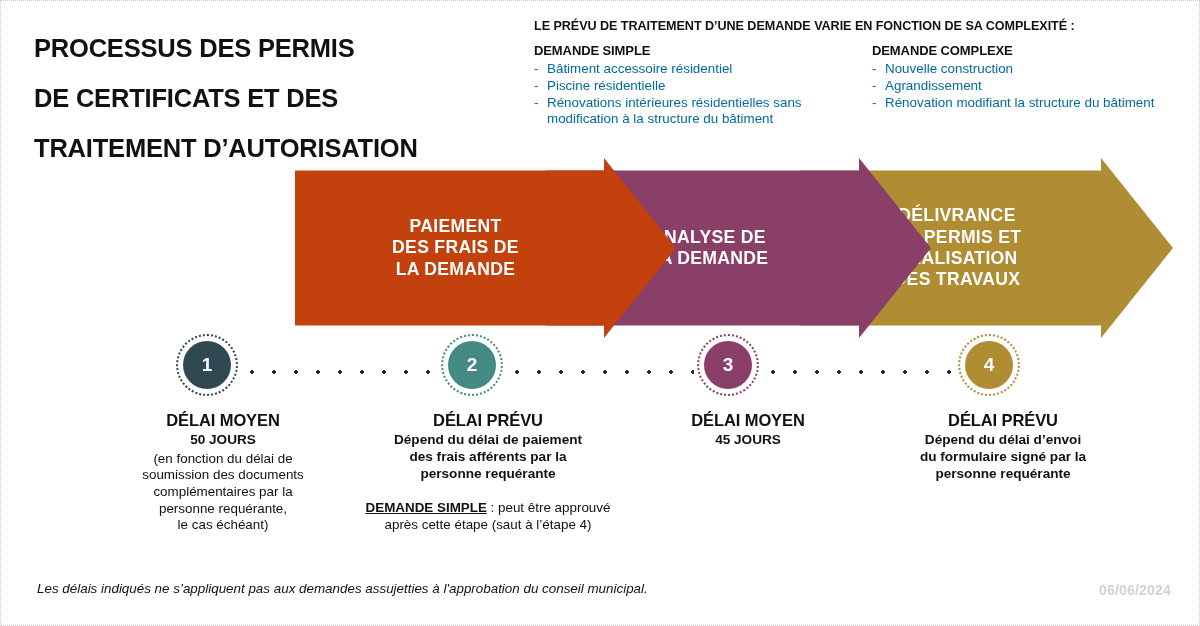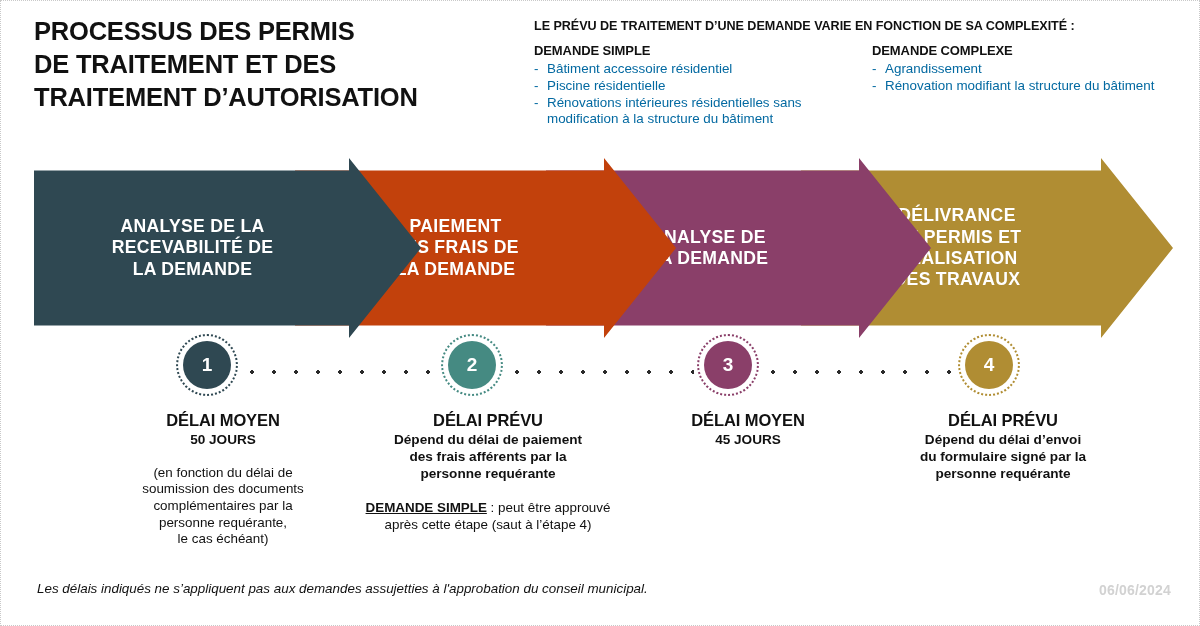--- a/index.html
+++ b/index.html
@@ -18,21 +18,21 @@
     background:#fff;
   }
 
   
   .title{
     position:absolute;left:33px;top:14px;width:480px;
     font-size:25.5px;font-weight:bold;line-height:1.29;
     letter-spacing:-0.2px;
     color:#111;
   }
-  .title .tl{display:block;}
+  .title .tl{display:block;margin-top:17px;}
 
   
   .intro{
     position:absolute;left:533px;top:18px;width:640px;
     font-size:12.6px;font-weight:bold;letter-spacing:-0.05px;
     color:#111;
   }
   .cols{
     position:absolute;top:42px;left:533px;width:660px;
     display:flex;gap:46px;
@@ -80,77 +80,75 @@
     position:absolute;top:-7px;left:-7px;width:62px;height:62px;
     border-radius:50%;border:2px dotted rgba(0,0,0,.55);
     box-sizing:border-box;
   }
 
   
   .notes{position:absolute;left:2px;top:410px;width:1200px;height:160px;}
   .note{position:absolute;top:0;text-align:center;color:#111;}
   .note .n-title{font-size:16.5px;font-weight:bold;letter-spacing:-0.1px;line-height:1.2;}
   .note .n-sub{font-size:13.6px;font-weight:bold;line-height:1.25;margin-top:1px;}
-  .note .n-body{font-size:13.4px;line-height:1.24;margin-top:16px;}
+  .note .n-body{font-size:13.4px;line-height:1.24;margin-top:2px;}
   .note .n-extra{font-size:13.4px;line-height:1.25;margin-top:17px;}
   .note .n-extra .u{font-weight:bold;text-decoration:underline;}
 
   
   .foot-note{
     position:absolute;left:36px;top:580px;
     font-size:13.4px;font-style:italic;color:#111;
   }
   .foot-date{
     position:absolute;right:28px;top:581px;
     font-size:14px;font-weight:bold;color:#d2d2d2;letter-spacing:0.2px;
   }
 </style>
 </head>
 <body>
 
 <div class="page">
 
   <div class="title">
     <span class="tl">PROCESSUS DES PERMIS</span>
-    <span class="tl">DE TRAITEMENT ET DES</span>
+    <span class="tl">DE CERTIFICATS ET DES</span>
     <span class="tl">TRAITEMENT D’AUTORISATION</span>
   </div>
 
   <div class="intro">LE PRÉVU DE TRAITEMENT D’UNE DEMANDE VARIE EN FONCTION DE SA COMPLEXITÉ :</div>
 
   <div class="cols">
     <div class="col">
       <div class="col-head">DEMANDE SIMPLE</div>
       <ul class="bullets">
         <li>Bâtiment accessoire résidentiel</li>
         <li>Piscine résidentielle</li>
         <li>Rénovations intérieures résidentielles sans modification à la structure du bâtiment</li>
       </ul>
     </div>
     <div class="col">
       <div class="col-head">DEMANDE COMPLEXE</div>
       <ul class="bullets">
+        <li>Nouvelle construction</li>
         <li>Agrandissement</li>
         <li>Rénovation modifiant la structure du bâtiment</li>
       </ul>
     </div>
   </div>
 
   <div class="band">
     <div class="arrow" id="arrow-4" style="left: 800px; width: 372px; height: 180px; top: 0px; background: rgb(176, 141, 51); clip-path: polygon(0% 7%, 80.645% 7%, 80.645% 0%, 100% 50%, 80.645% 100%, 80.645% 93%, 0% 93%); padding-right: 60px;">
       <span class="lbl">DÉLIVRANCE<br>DU PERMIS ET<br>RÉALISATION<br>DES TRAVAUX</span>
     </div>
     <div class="arrow" id="arrow-3" style="left: 545px; width: 385px; height: 180px; top: 0px; background: rgb(138, 63, 105); clip-path: polygon(0% 7%, 81.299% 7%, 81.299% 0%, 100% 50%, 81.299% 100%, 81.299% 93%, 0% 93%); padding-right: 60px;">
       <span class="lbl">ANALYSE DE<br>LA DEMANDE</span>
     </div>
     <div class="arrow" id="arrow-2" style="left: 294px; width: 381px; height: 180px; top: 0px; background: #c2410c; clip-path: polygon(0% 7%, 81.102% 7%, 81.102% 0%, 100% 50%, 81.102% 100%, 81.102% 93%, 0% 93%); padding-right: 60px;">
       <span class="lbl">PAIEMENT<br>DES FRAIS DE<br>LA DEMANDE</span>
-    </div>
-    <div class="arrow" id="arrow-1" style="left: 33px; width: 387px; height: 180px; top: 0px; background: rgb(47, 72, 82); clip-path: polygon(0% 7%, 81.395% 7%, 81.395% 0%, 100% 50%, 81.395% 100%, 81.395% 93%, 0% 93%); padding-right: 70px;">
-      <span class="lbl">ANALYSE DE LA<br>RECEVABILITÉ DE<br>LA DEMANDE</span>
     </div>
   </div>
 
   <div class="track">
     <div class="dotline" id="dot-1" style="left: 240px; width: 197px;"></div>
     <div class="dotline" id="dot-2" style="left: 505px; width: 188px;"></div>
     <div class="dotline" id="dot-3" style="left: 761px; width: 193px;"></div>
 
     <div class="circle" id="circle-1" style="left: 182px; background: rgb(47, 72, 82);">
       <span class="ring" style="border-color: rgb(47, 72, 82);"></span>

